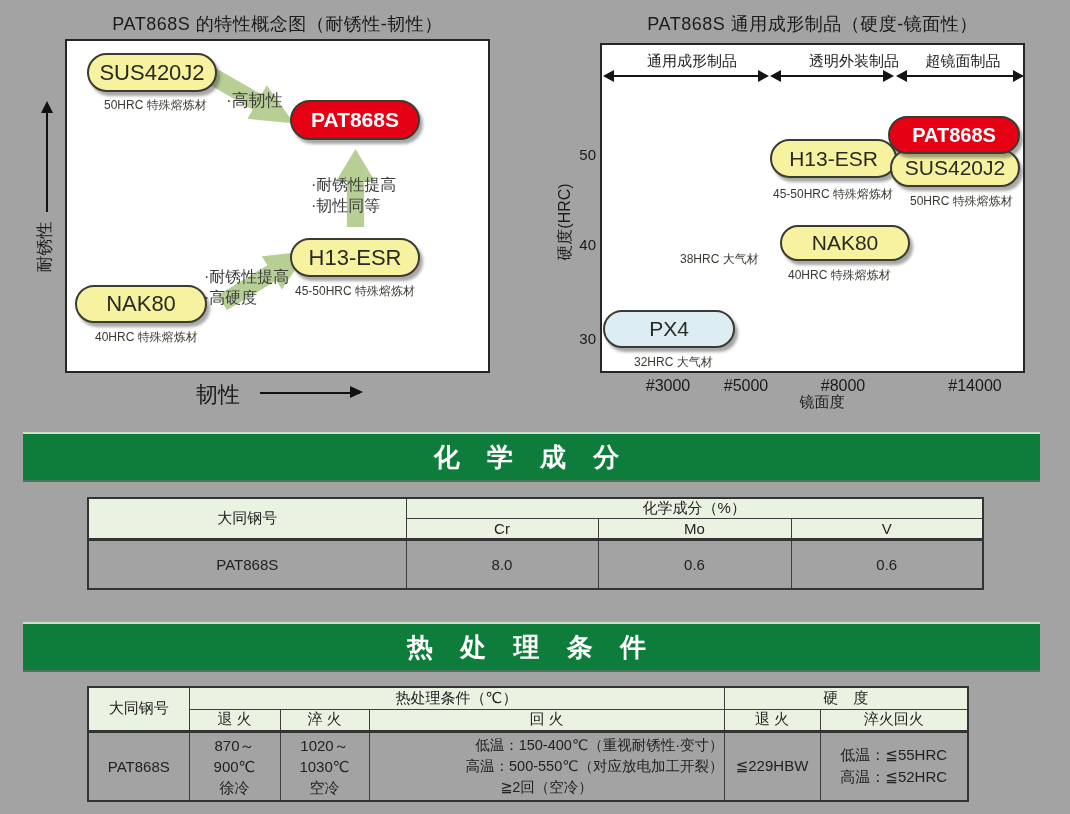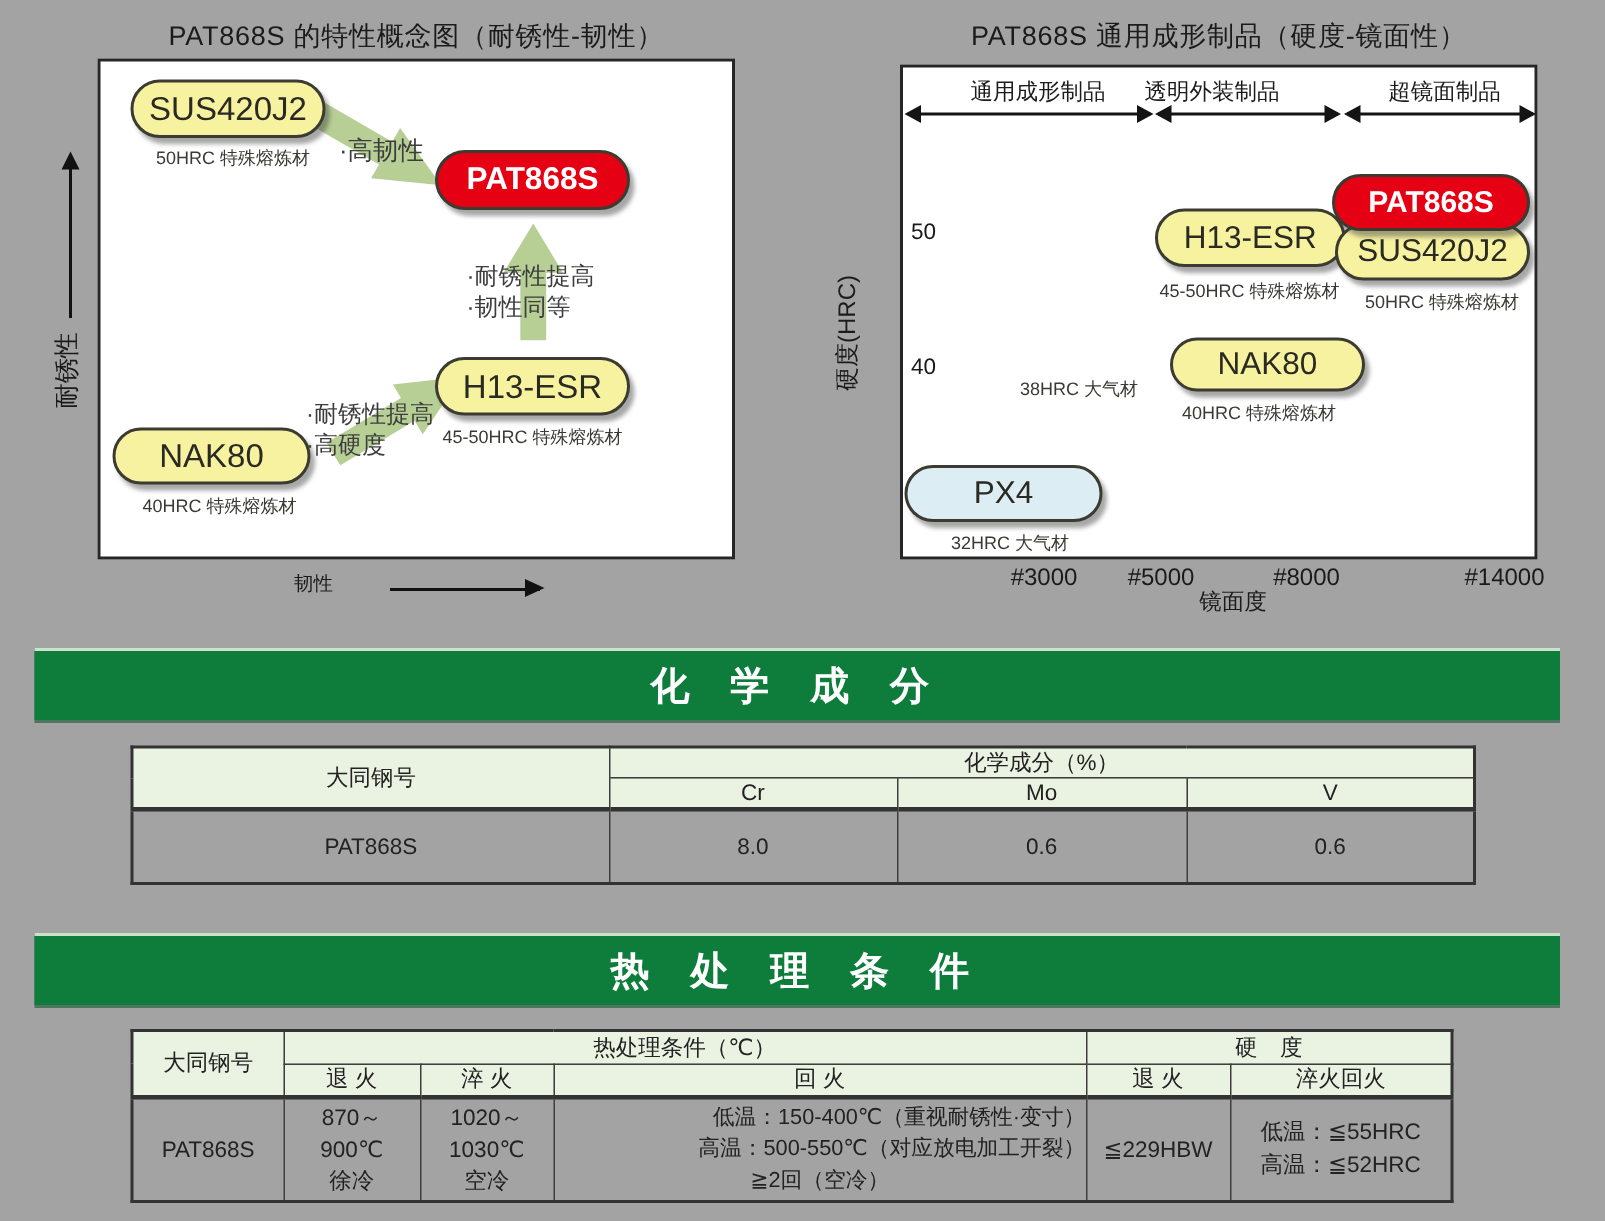--- a/index.html
+++ b/index.html
@@ -35,21 +35,21 @@
   .vtext { position:absolute; white-space:nowrap; transform:rotate(-90deg); font-size:17px;
            color:#1b1b1b; text-align:center; }
 
   .yline { position:absolute; left:46px; top:112px; width:2px; height:100px; background:#111; }
   .yline::before { content:""; position:absolute; top:-11px; left:-5px; width:0; height:0;
        border-left:6px solid transparent; border-right:6px solid transparent; border-bottom:12px solid #111; }
   .xline { position:absolute; left:260px; top:392px; width:100px; height:2px; background:#111; }
   .xline::after { content:""; position:absolute; right:-3px; top:-6px; width:0; height:0;
        border-top:6px solid transparent; border-bottom:6px solid transparent; border-left:13px solid #111; }
 
-  .tick { position:absolute; color:#1a1a1a;margin-left:28px; }
+  .tick { position:absolute; color:#1a1a1a; }
   .ytick { width:24px; text-align:right; font-size:15px; }
   .xtick { text-align:center; font-size:16px; }
 
   .banner { position:absolute; left:23px; width:1017px; height:48px; background:#0e7d3b;
             border-top:2px solid #cde2cd; box-shadow:0 2px 0 rgba(12,80,40,0.55);
             display:flex; align-items:center; justify-content:center;
             color:#ffffff; font-size:26px; font-weight:bold; letter-spacing:10px; }
 
   table.dtable { position:absolute; border-collapse:collapse; table-layout:fixed; border:2px solid #333; }
   table.dtable td { border:1px solid #3e3e3e; text-align:center; vertical-align:middle; color:#222; font-size:15px; }
@@ -87,29 +87,29 @@
 
   <div class="node" style="left:75px; top:285px; width:132px; height:38px;">NAK80</div>
   <div class="sub" style="left:95px; top:329px;">40HRC 特殊熔炼材</div>
 
   <div class="anno" style="left:226px; top:90px; font-size:17px;">·高韧性</div>
   <div class="anno" style="left:311px; top:175px; font-size:16px;">·耐锈性提高
 ·韧性同等</div>
   <div class="anno" style="left:204px; top:267px; font-size:16px;">·耐锈性提高
 ·高硬度</div>
 
-  <div class="anno" style="left:196px; top:381px; font-size:13px; color:#1b1b1b;">韧性</div>
+  <div class="anno" style="left:196px; top:381px; font-size:22px; color:#1b1b1b;">韧性</div>
   <div class="xline"></div>
 
   <div class="chart-title" style="left:600px; top:12px; width:425px;">PAT868S 通用成形制品（硬度-镜面性）</div>
 
   <div class="chart-box" style="left:600px; top:43px; width:425px; height:330px;"></div>
 
   <div class="seg" style="left:622px; top:52px; width:140px;">通用成形制品</div>
-  <div class="seg" style="left:738px; top:52px; width:140px;">透明外装制品</div>
+  <div class="seg" style="left:784px; top:52px; width:140px;">透明外装制品</div>
   <div class="seg" style="left:893px; top:52px; width:140px;">超镜面制品</div>
   <div class="dbl" style="left:605px; top:75px; width:162px;"></div>
   <div class="dbl" style="left:772px; top:75px; width:120px;"></div>
   <div class="dbl" style="left:898px; top:75px; width:124px;"></div>
 
   <div class="vtext" style="left:516px; top:213px; width:96px; height:18px; font-size:16px;">硬度(HRC)</div>
   <div class="tick ytick" style="left:572px; top:146px;">50</div>
   <div class="tick ytick" style="left:572px; top:236px;">40</div>
   <div class="tick ytick" style="left:572px; top:330px;">30</div>
 

